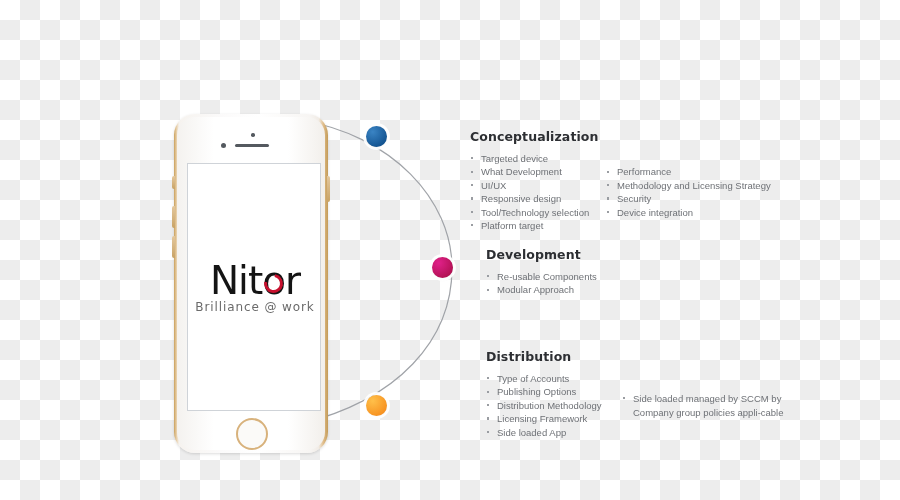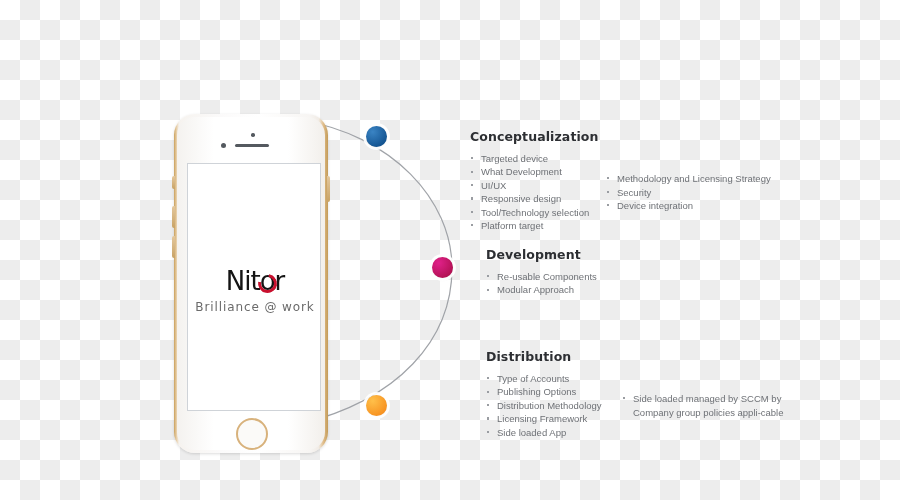--- a/index.html
+++ b/index.html
@@ -131,21 +131,21 @@
     top: 100px;
     width: 134px;
     text-align: center;
   }
   .logo-mark {
     position: relative;
     display: inline-block;
     height: 34px;
     line-height: 34px;
     font-family: "DejaVu Sans", sans-serif;
-    font-size: 26px;
+    font-size: 39px;
     letter-spacing: -1px;
     color: #141414;
     font-weight: 400;
   }
   .logo-o {
     position: relative;
     display: inline-block;
     color: #141414;
   }
   .logo-swoosh {
@@ -276,20 +276,21 @@
     <div class="cols">
       <ul class="blist col-left">
         <li>Targeted device</li>
         <li>What  Development</li>
         <li>UI/UX</li>
         <li>Responsive design</li>
         <li>Tool/Technology selection</li>
         <li>Platform target</li>
       </ul>
       <ul class="blist col-right">
+        <li>Performance</li>
         <li>Methodology and Licensing Strategy</li>
         <li>Security</li>
         <li>Device integration</li>
       </ul>
     </div>
   </div>
 
   <div class="section sec-development">
     <div class="sec-title">Development</div>
     <div class="cols">

